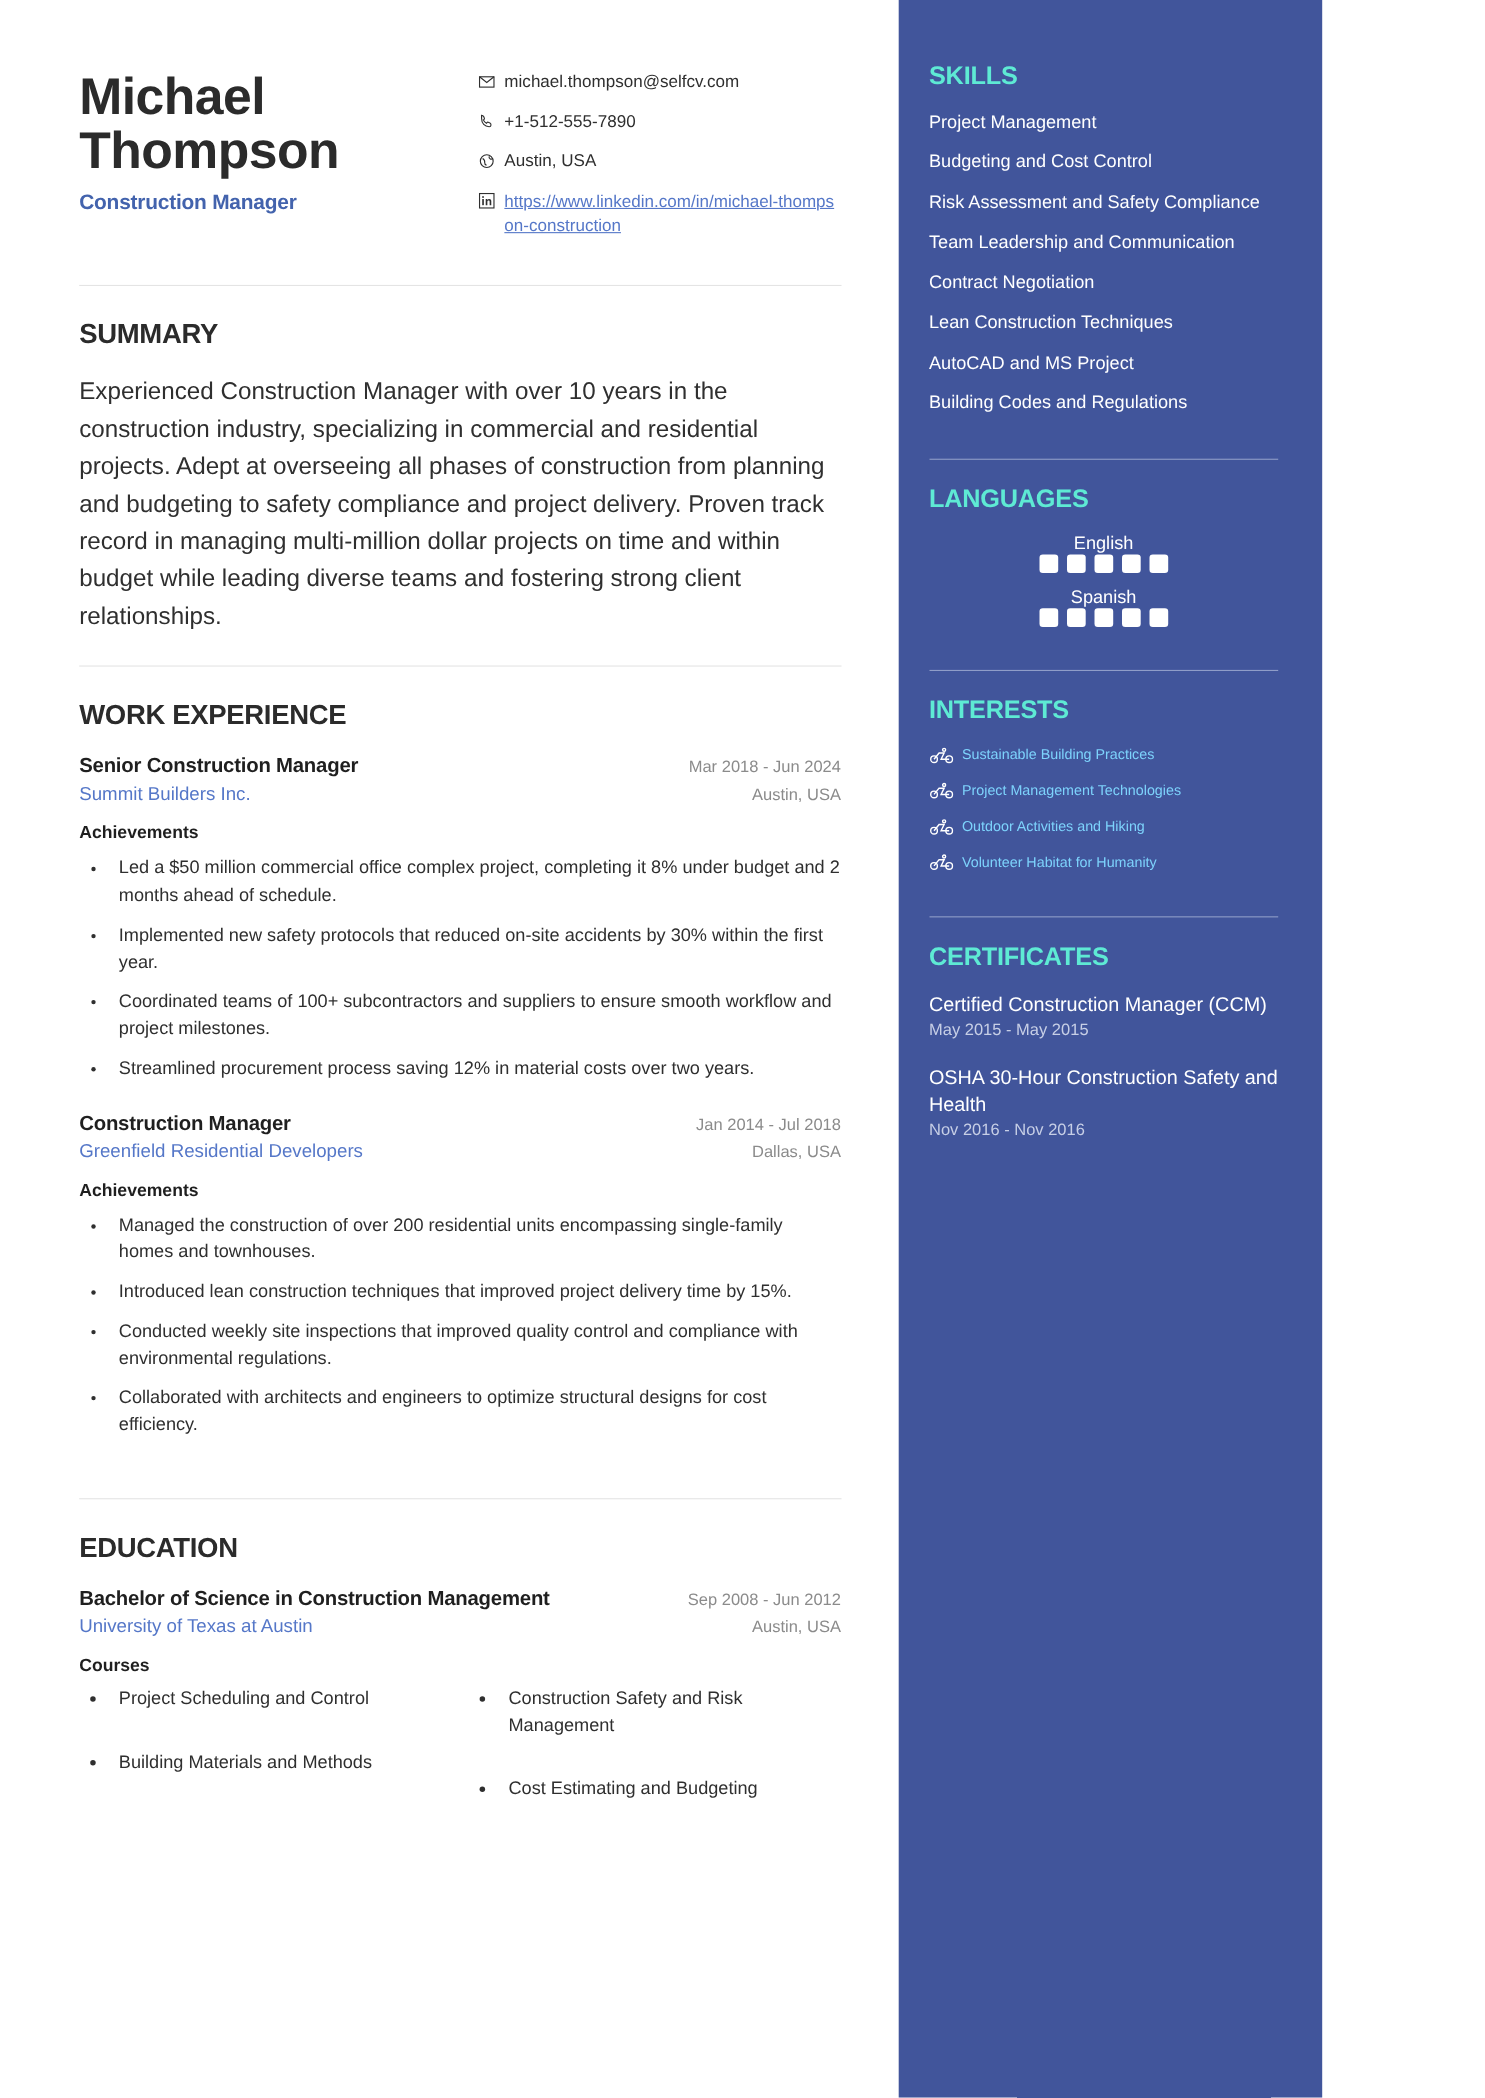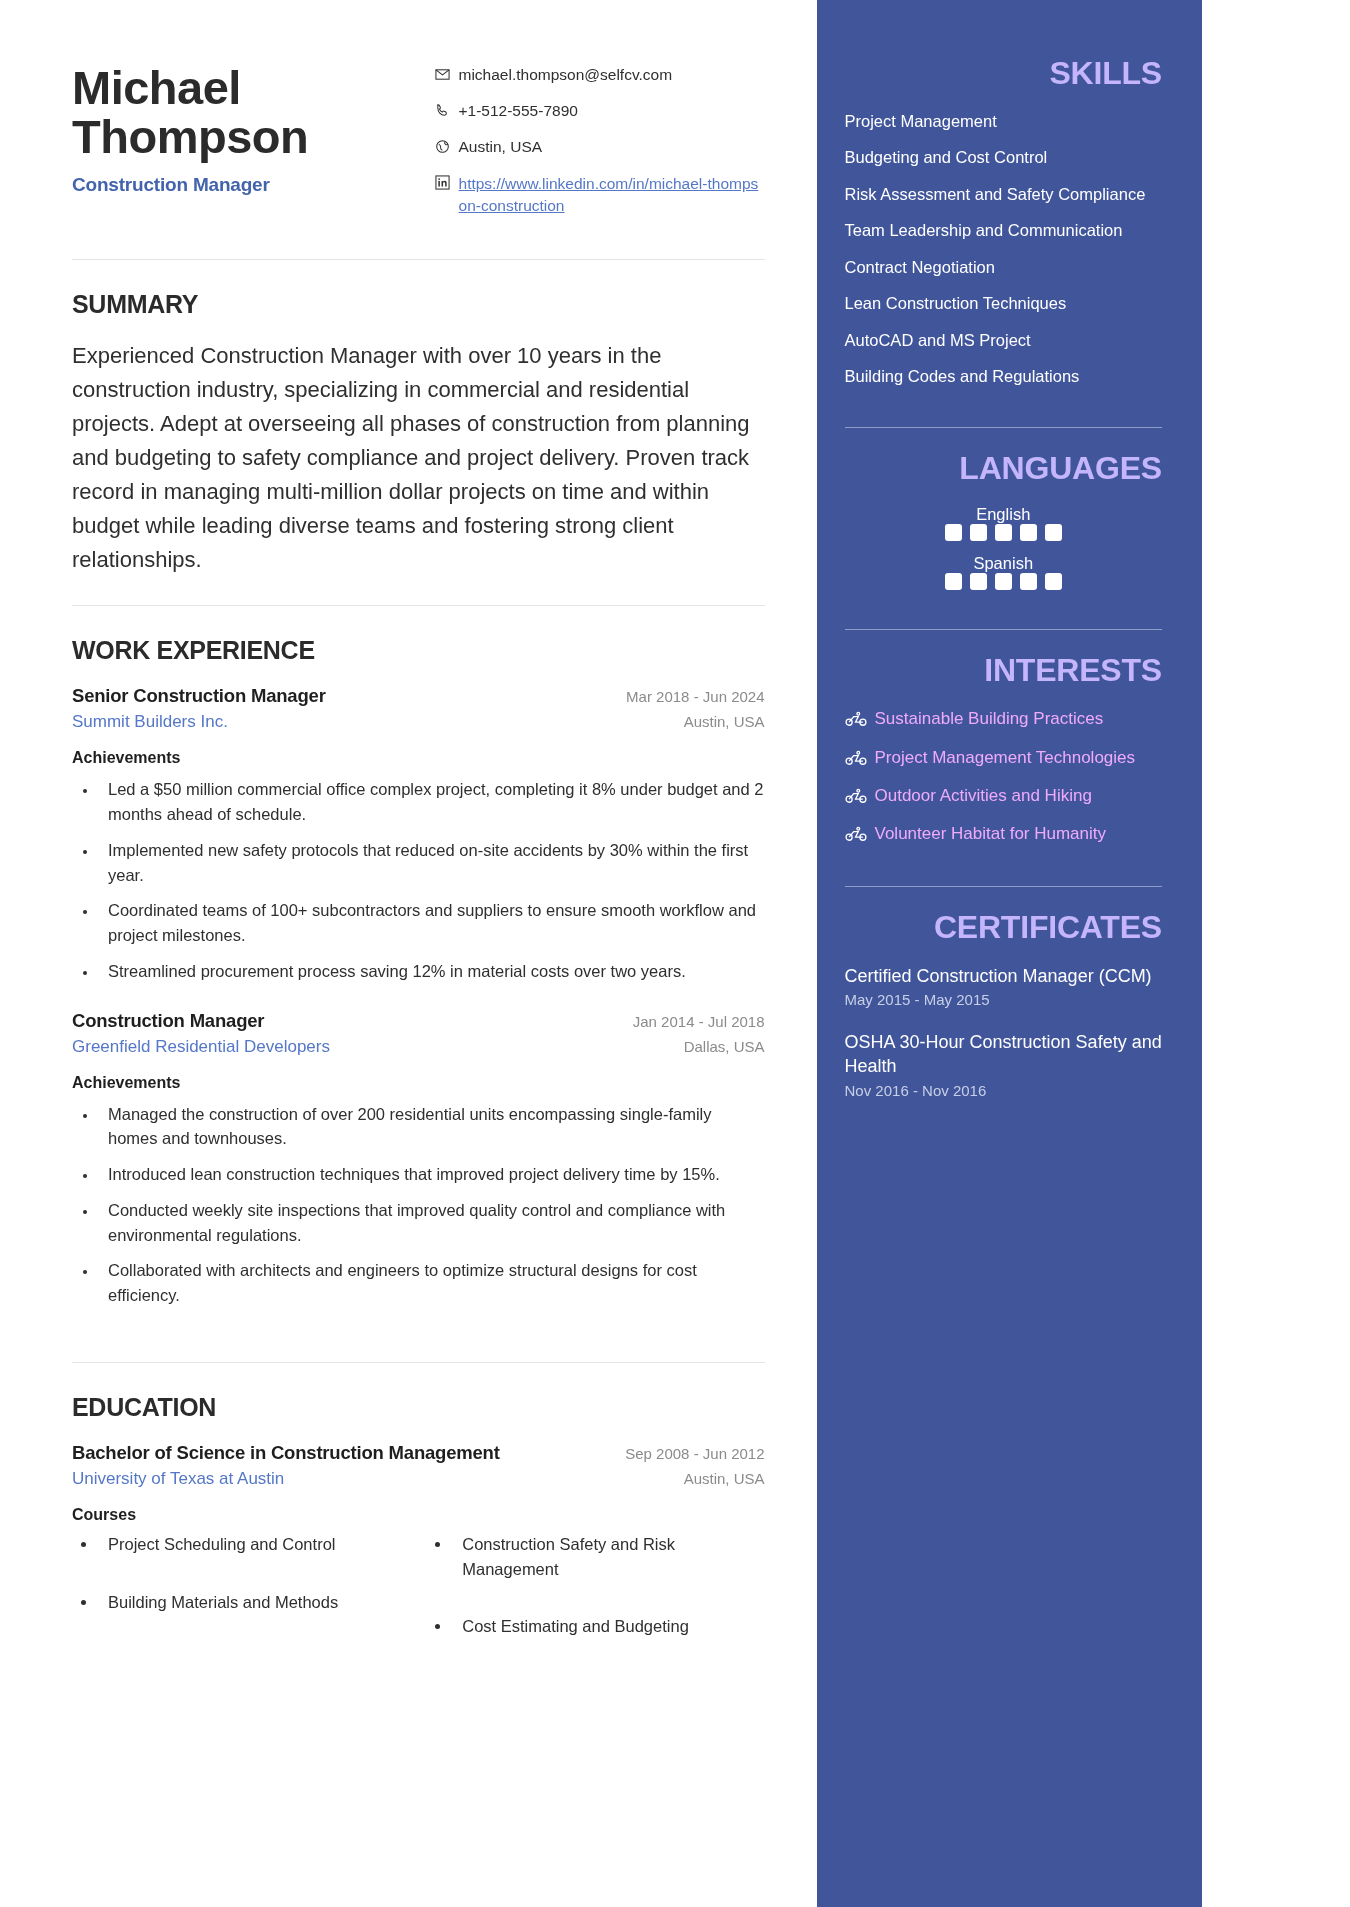--- a/index.html
+++ b/index.html
@@ -178,26 +178,25 @@
 
   
   .side-col {
     width: 432px;
     background: #41559b;
     color: #ffffff;
     padding: 55px 40px 40px 28px;
   }
   .side-section { padding-bottom: 10px; }
   .side-title {
-    font-size: 32px;
+    font-size: 23px;
     font-weight: 800;
     letter-spacing: -0.2px;
     margin-bottom: 18px;
-    color: #c4b5fd;
-    text-align: right;
+    color: #5eead4;
   }
   .skill-item {
     font-size: 16.5px;
     line-height: 1.42;
     margin-bottom: 13px;
     color: #ffffff;
   }
   .side-rule {
     height: 1px;
     background: #8f9dc8;
@@ -228,23 +227,23 @@
     margin-bottom: 14px;
   }
   .int-icon {
     width: 30px;
     min-width: 30px;
     display: flex;
     align-items: center;
     color: #ffffff;
   }
   .int-label {
-    font-size: 17px;
+    font-size: 13px;
     line-height: 1.42;
-    color: #f0abfc;
+    color: #7dd3fc;
   }
 
   
   .cert-item { margin-bottom: 22px; }
   .cert-name {
     font-size: 18px;
     line-height: 1.35;
     color: #ffffff;
     margin-bottom: 3px;
   }

